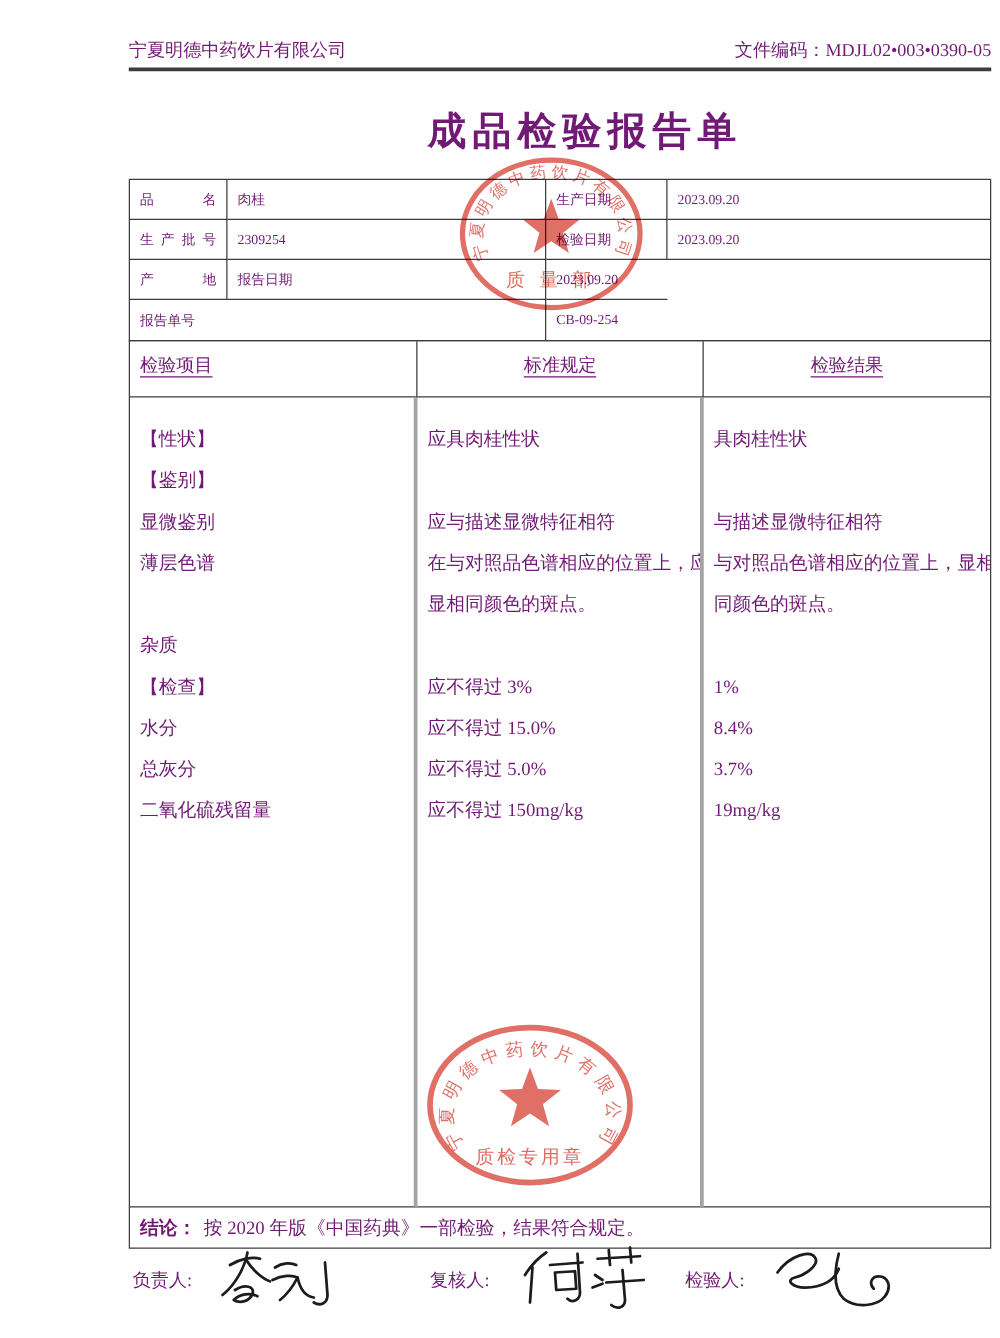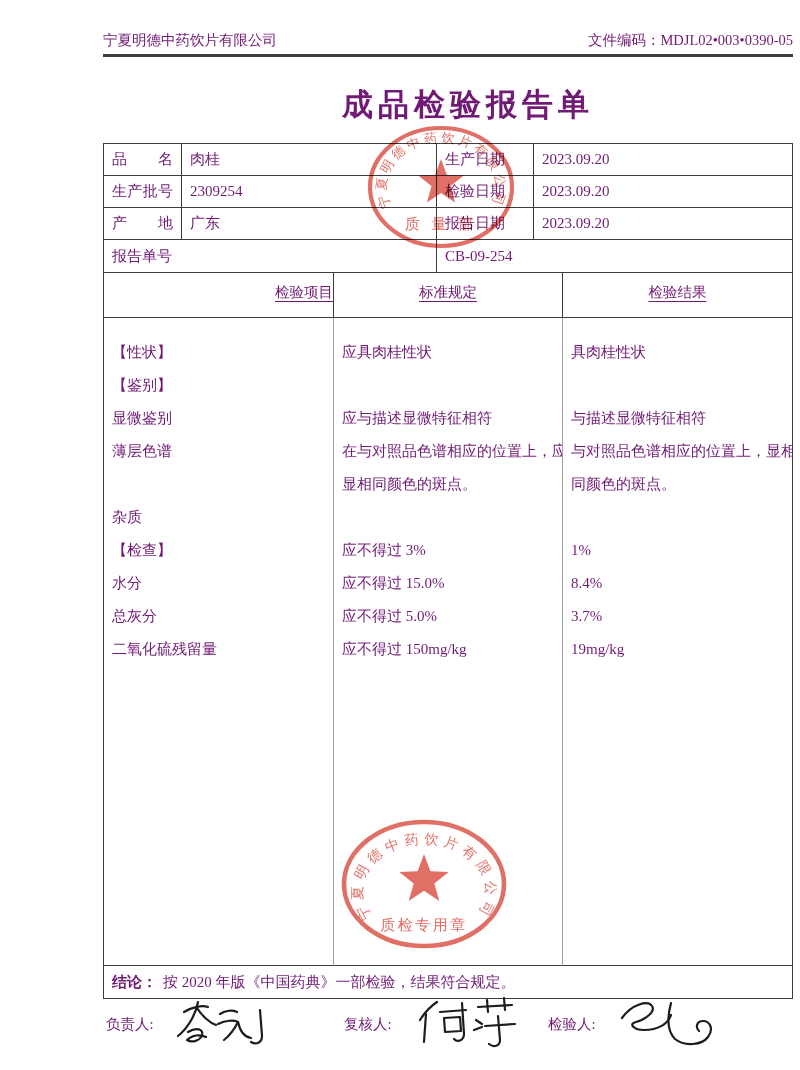--- a/index.html
+++ b/index.html
@@ -11,39 +11,39 @@
               justify-content:space-between;font-size:14.5px;}
   .header-rule{position:absolute;left:55px;top:54px;width:690px;height:3px;background:#3c3c3c;}
 
   .title{position:absolute;left:0;top:84px;width:100%;text-align:center;
          font-size:31px;font-weight:700;letter-spacing:5px;padding-left:20px;}
 
   
   .info-table{position:absolute;left:55px;top:143px;width:688px;height:128px;
               display:grid;grid-template-columns:78px 255px 97px 1fr;
               grid-template-rows:32px 32px 32px 1fr;
-              border:1px solid #3d3d3d;font-size:15px;}
+              border:1px solid #3d3d3d;font-size:11px;}
   .cell{border-right:1px solid #3d3d3d;border-bottom:1px solid #3d3d3d;
         display:flex;align-items:center;padding:0 8px;white-space:nowrap;overflow:hidden;}
   .cell.no-r{border-right:none;}
   .cell.no-b{border-bottom:none;}
   .jlabel{display:inline-block;width:64px;text-align:justify;text-align-last:justify;}
   .span-a{grid-column:1/3;}
   .span-b{grid-column:3/5;}
 
   
   .main-table{position:absolute;left:55px;top:272px;width:688px;height:725px;
               display:grid;grid-template-columns:230px 229px 1fr;
               grid-template-rows:45px 648px 1fr;
               border:1px solid #3d3d3d;font-size:15px;}
   .th{border-right:1px solid #3d3d3d;border-bottom:1px solid #3d3d3d;
       padding-top:10px;text-align:center;font-size:14.5px;}
-  .th.first{text-align:right;padding-left:8px;}
+  .th.first{text-align:left;padding-left:8px;}
   .th .ul{text-decoration:underline;text-underline-offset:4px;}
-  .tb{border-right:1px solid #a3a3a3;border-bottom:1px solid #3d3d3d;
+  .tb{border-right:3px solid #a3a3a3;border-bottom:1px solid #3d3d3d;
       padding:18px 4px 0 8px;overflow:hidden;}
   .no-right{border-right:none;}
   .bline{height:33px;line-height:33px;white-space:nowrap;}
   .concl{grid-column:1/4;display:flex;align-items:center;padding:0 8px;white-space:nowrap;}
   .concl .b{font-weight:700;margin-right:6px;}
 
   
   .stamp{position:absolute;mix-blend-mode:multiply;opacity:.92;}
 
   
@@ -75,21 +75,20 @@
     <div class="cell">
         <span class="jlabel">生产批号</span>
       </div>
     <div class="cell">2309254</div>
     <div class="cell">检验日期</div>
     <div class="cell no-r">2023.09.20</div>
 
     <div class="cell">
         <span class="jlabel">产地</span>
       </div>
-    <div class="cell">广东</div>
     <div class="cell">报告日期</div>
     <div class="cell no-r">2023.09.20</div>
 
     <div class="cell no-b span-a">报告单号</div>
     <div class="cell no-b no-r span-b">CB-09-254</div>
   </div>
 
   <div class="main-table">
     <div class="th first"><span class="ul">检验项目</span></div>
     <div class="th"><span class="ul">标准规定</span></div>

